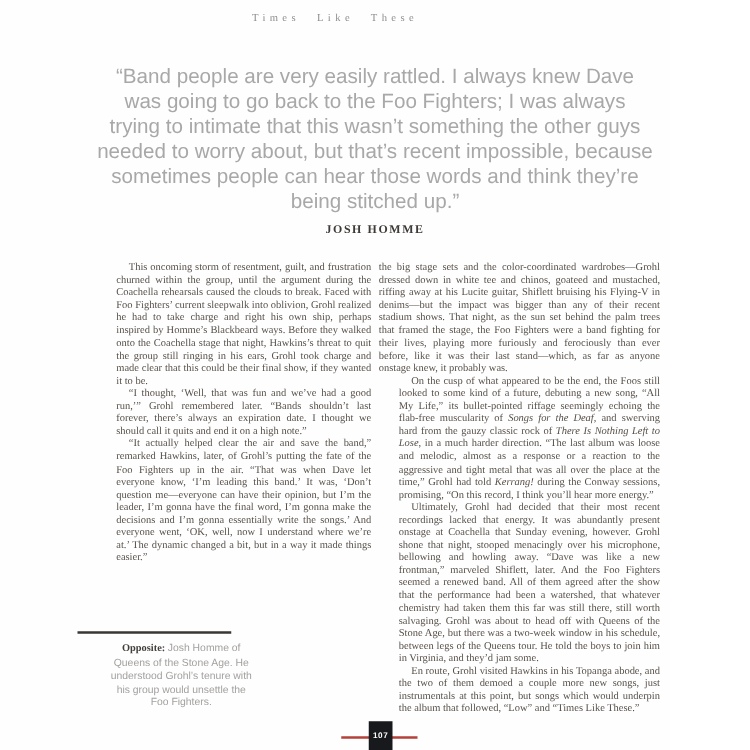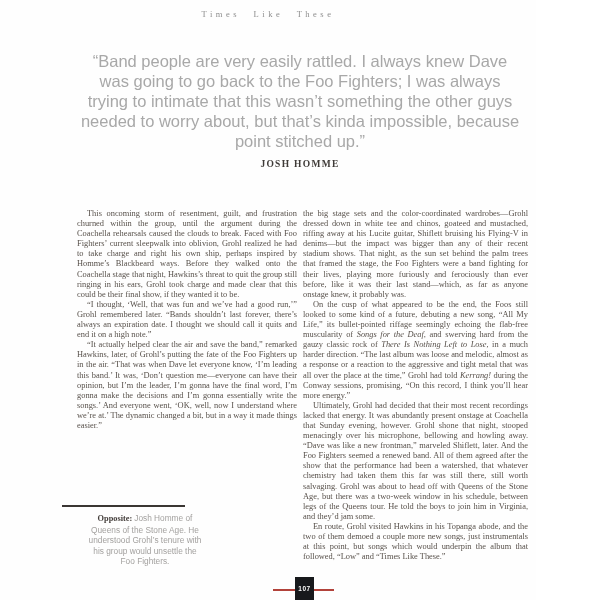--- a/index.html
+++ b/index.html
@@ -32,21 +32,21 @@
   }
   .col {
     position:absolute; top:209px;
     font-family:"Liberation Serif", serif;
     font-size:8.4px; line-height:10.1px;
     color:#57504a; text-align:justify;
   }
   .col-left  { left:77px;  width:220px; }
   .col-right { left:303px; width:225px; }
   .col p { margin:0; padding:0; }
-  .col p.ind { text-indent:10px; }
+  .col p.ind { text-indent:10px;margin-left:16px; }
   .it { font-style:italic; }
   .b  { font-weight:bold; }
   .caption-rule {
     position:absolute; left:62px; top:505px;
     width:123px; height:2px; background:#3a3633;
   }
   .caption {
     position:absolute; left:88px; top:513px; width:114px;
     font-family:"Liberation Sans", sans-serif;
     font-size:8.3px; line-height:10.6px;
@@ -75,22 +75,23 @@
 
 <div class="page">
 
   <div class="running-head">Times Like These</div>
 
   <div class="quote-block">
     <div class="quote-lines">
         <div>“Band people are very easily rattled. I always knew Dave</div>
         <div>was going to go back to the Foo Fighters; I was always</div>
         <div>trying to intimate that this wasn’t something the other guys</div>
-        <div>needed to worry about, but that’s kinda impossible, because</div>
-        <div>point stitched up.”</div>
+        <div>needed to worry about, but that’s recent impossible, because</div>
+        <div>sometimes people can hear those words and think they’re</div>
+        <div>being stitched up.”</div>
       </div>
     <div class="attribution">JOSH HOMME</div>
   </div>
 
   <div class="col col-left">
       <p class="ind"><span>This oncoming storm of resentment, guilt, and frustration churned within the group, until the argument during the Coachella rehearsals caused the clouds to break. Faced with Foo Fighters’ current sleepwalk into oblivion, Grohl realized he had to take charge and right his own ship, perhaps inspired by Homme’s Blackbeard ways. Before they walked onto the Coachella stage that night, Hawkins’s threat to quit the group still ringing in his ears, Grohl took charge and made clear that this could be their final show, if they wanted it to be.</span></p>
       <p class="ind"><span>“I thought, ‘Well, that was fun and we’ve had a good run,’” Grohl remembered later. “Bands shouldn’t last forever, there’s always an expiration date. I thought we should call it quits and end it on a high note.”</span></p>
       <p class="ind"><span>“It actually helped clear the air and save the band,” remarked Hawkins, later, of Grohl’s putting the fate of the Foo Fighters up in the air. “That was when Dave let everyone know, ‘I’m leading this band.’ It was, ‘Don’t question me—everyone can have their opinion, but I’m the leader, I’m gonna have the final word, I’m gonna make the decisions and I’m gonna essentially write the songs.’ And everyone went, ‘OK, well, now I understand where we’re at.’ The dynamic changed a bit, but in a way it made things easier.”</span></p>
     </div>
 

